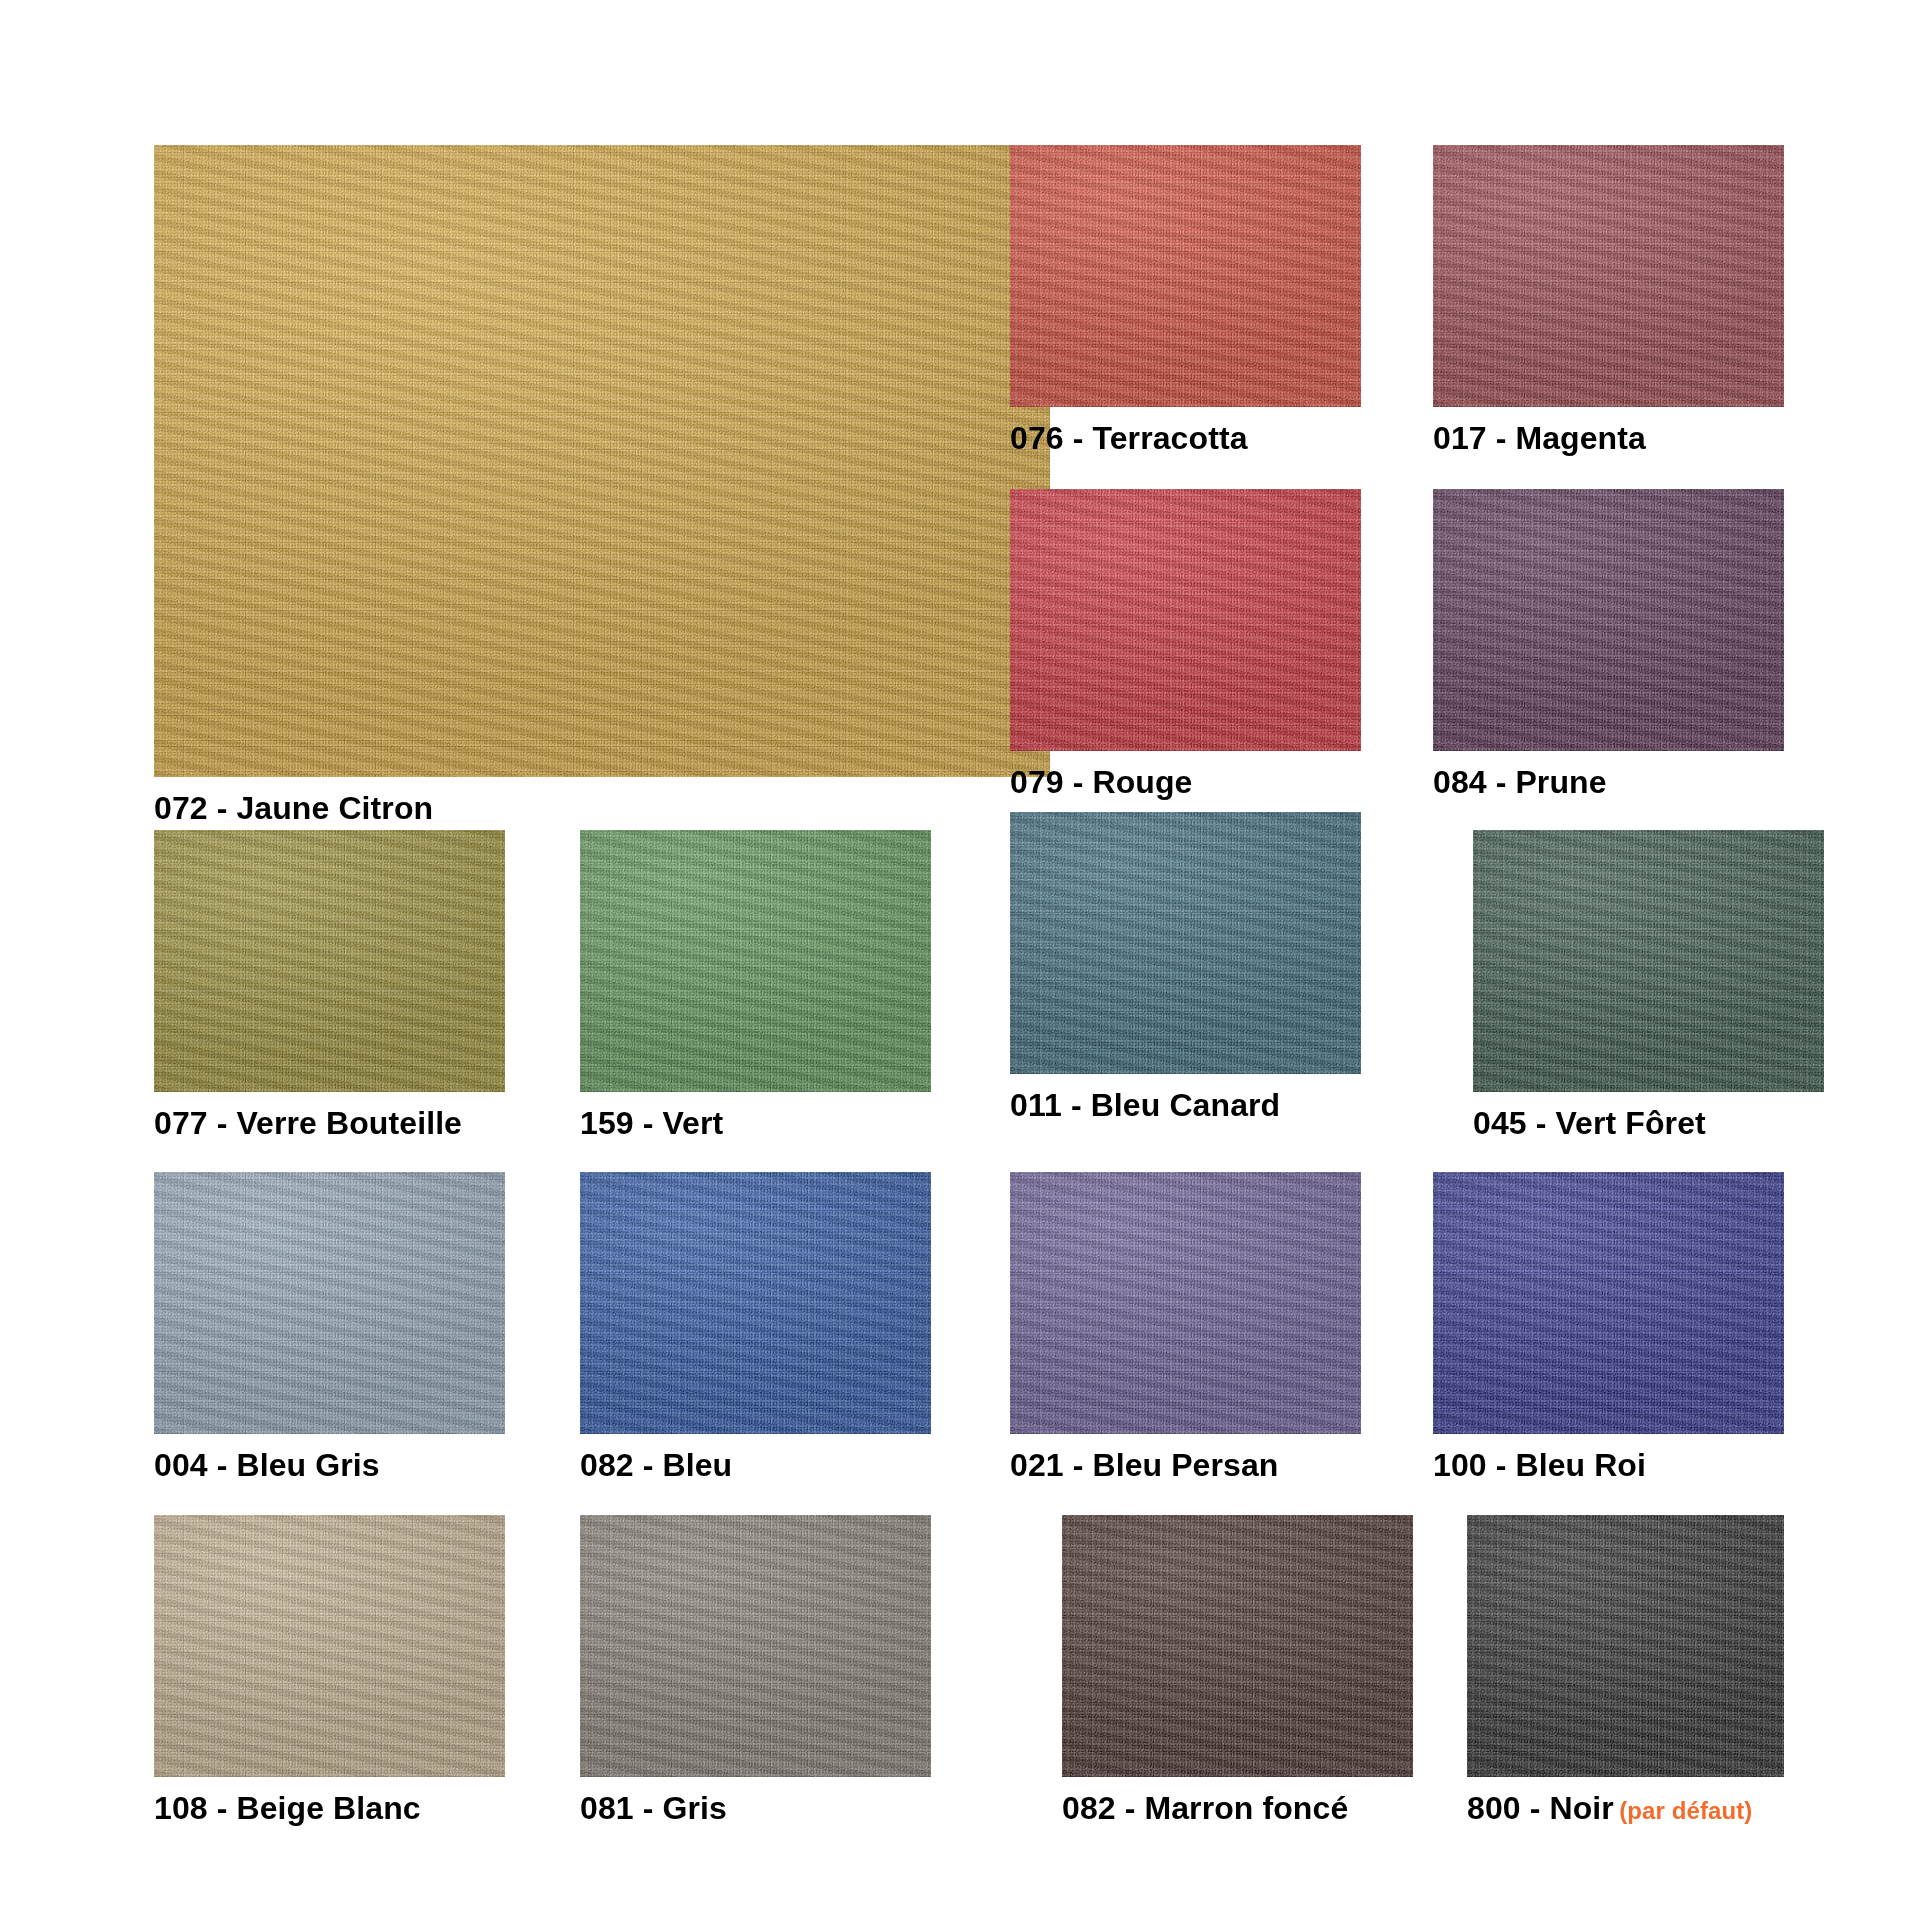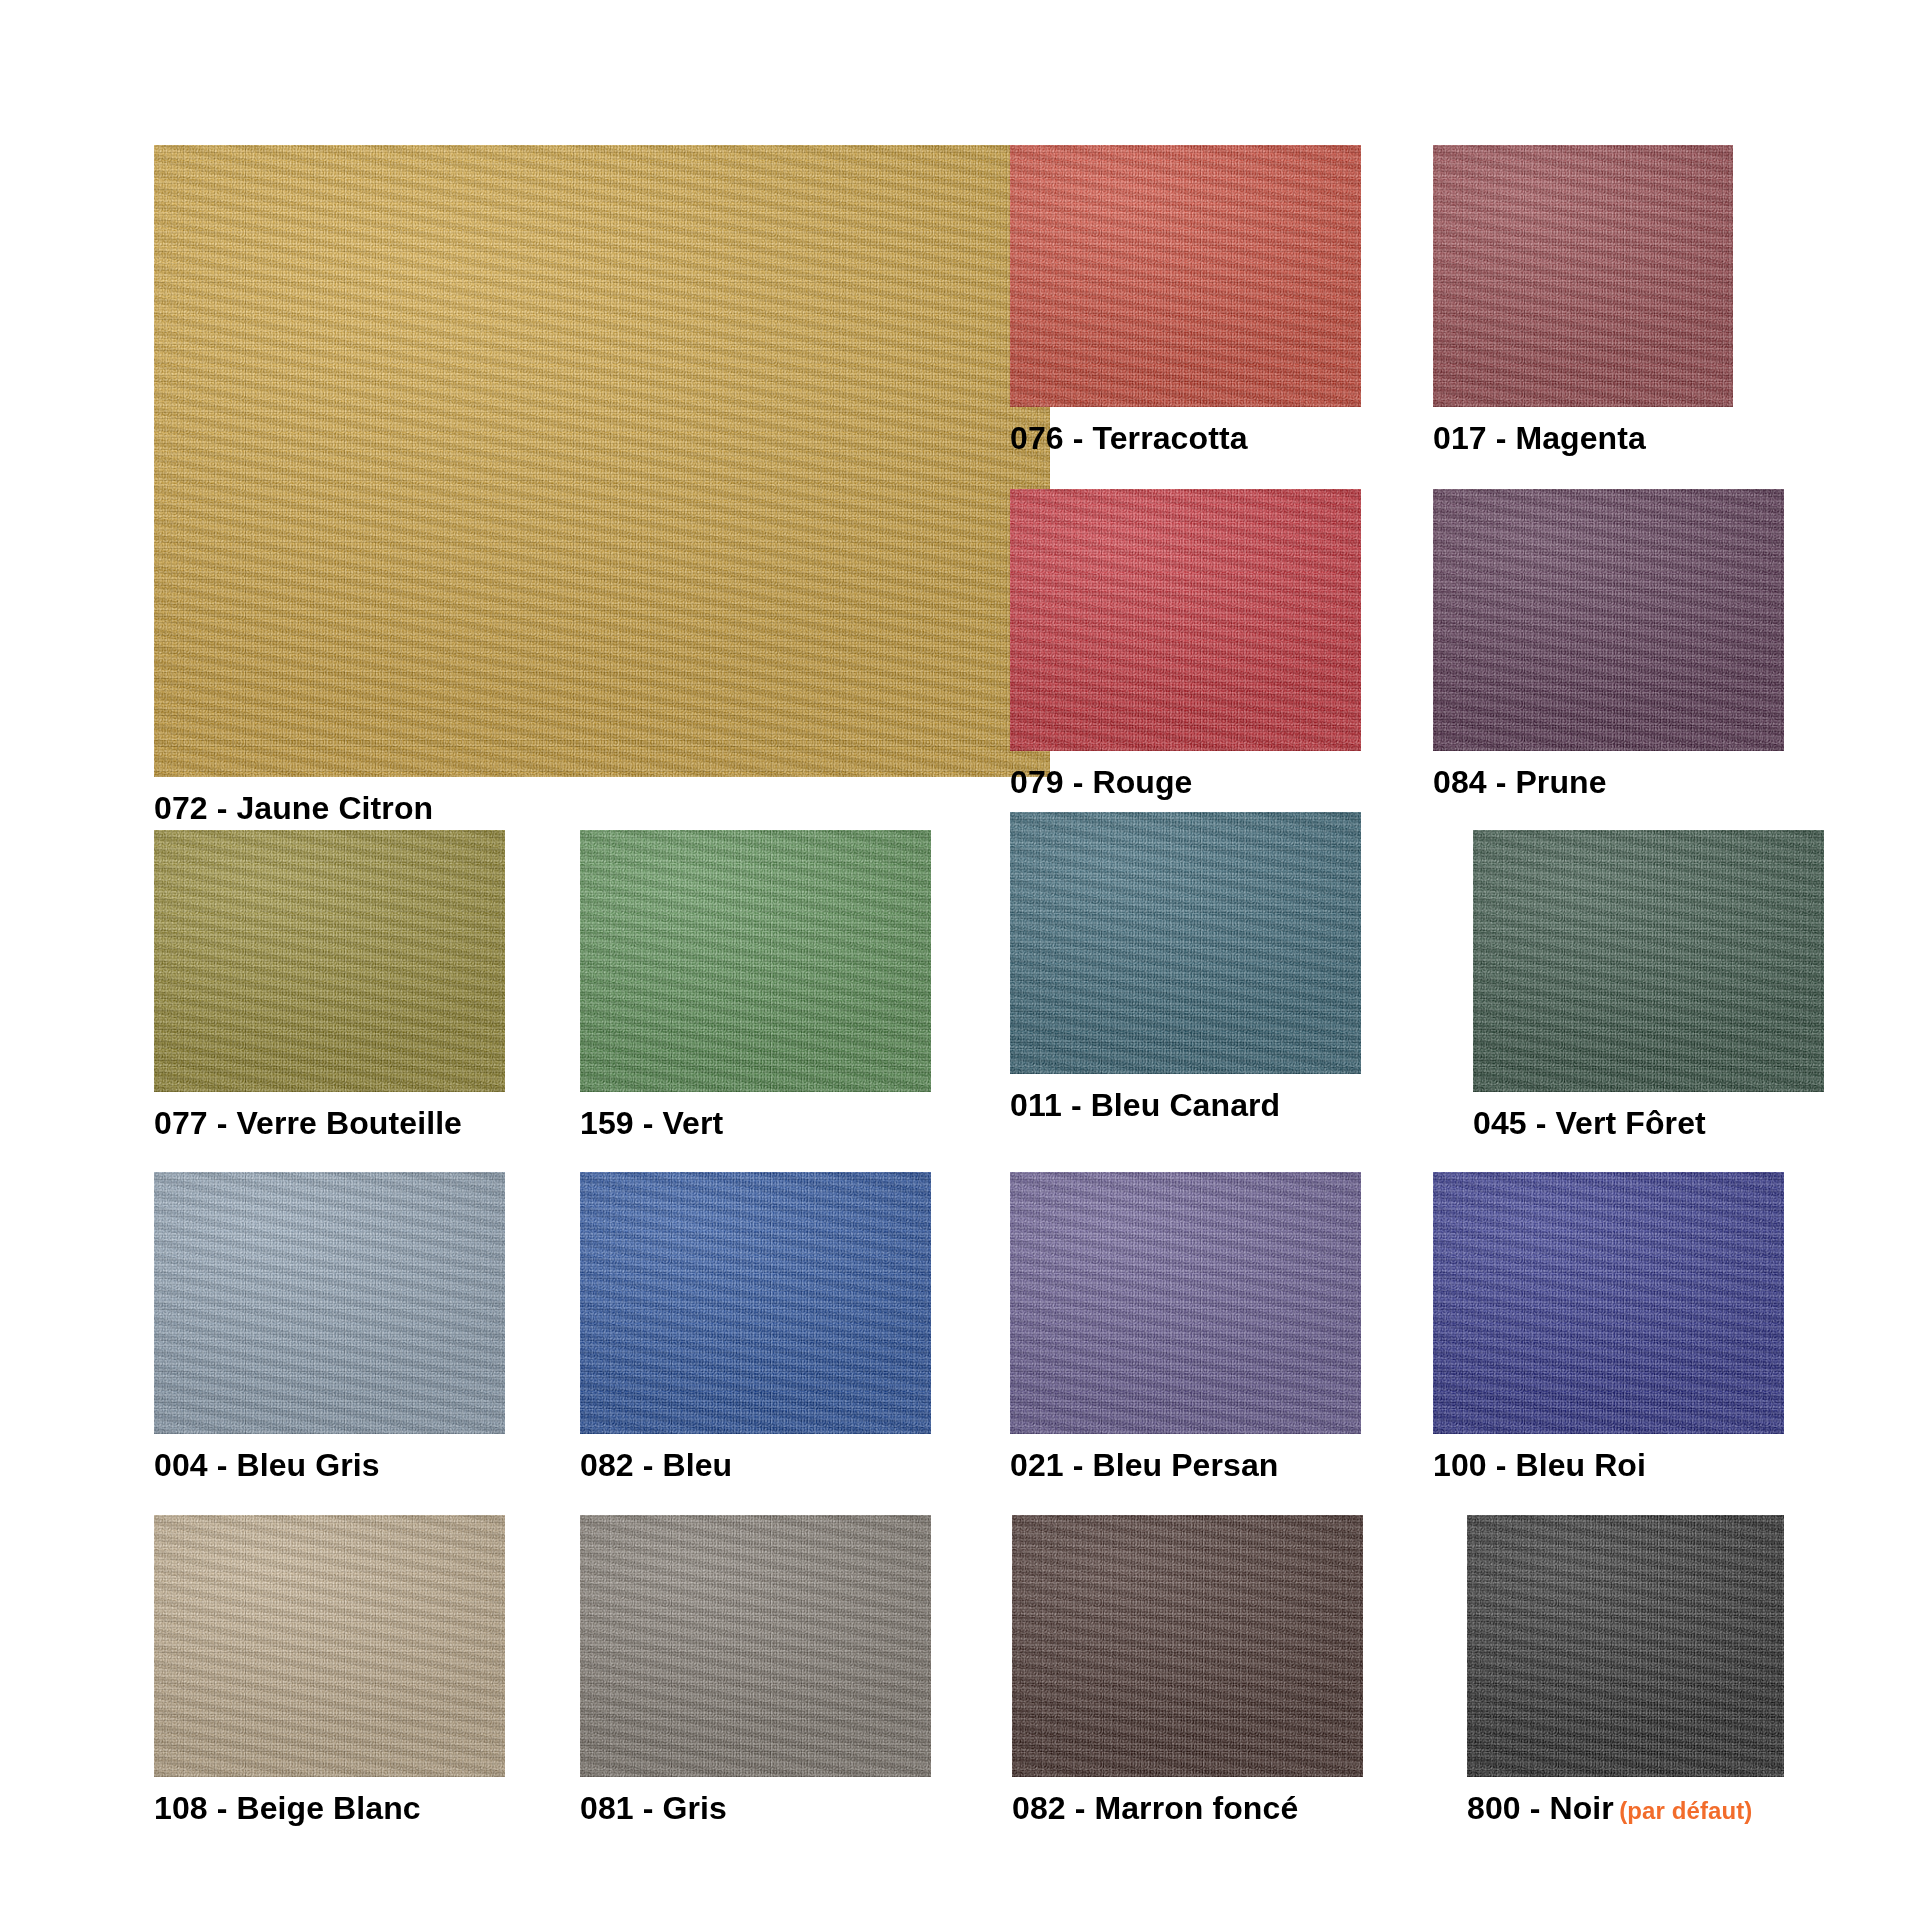--- a/index.html
+++ b/index.html
@@ -81,21 +81,21 @@
     </div>
   </div>
 
   <div class="cell" style="left:1010px; top:145px; width:351px;">
     <div class="swatch" style="--c:#E53520; height:262px;"></div>
     <div class="label">
       <span>076 - Terracotta</span>
     </div>
   </div>
 
-  <div class="cell" style="left:1433px; top:145px; width:300px;">
+  <div class="cell" style="left:1433px; top:145px; width:351px;">
     <div class="swatch" style="--c:#9C3038; height:262px;"></div>
     <div class="label">
       <span>017 - Magenta</span>
     </div>
   </div>
 
   <div class="cell" style="left:1010px; top:489px; width:351px;">
     <div class="swatch" style="--c:#DC1421; height:262px;"></div>
     <div class="label">
       <span>079 - Rouge</span>
@@ -172,21 +172,21 @@
     </div>
   </div>
 
   <div class="cell" style="left:580px; top:1515px; width:351px;">
     <div class="swatch" style="--c:#7E7468; height:262px;"></div>
     <div class="label">
       <span>081 - Gris</span>
     </div>
   </div>
 
-  <div class="cell" style="left:1012px; top:1515px; width:351px;">
+  <div class="cell" style="left:1062px; top:1515px; width:351px;">
     <div class="swatch" style="--c:#32140E; height:262px;"></div>
     <div class="label">
       <span>082 - Marron foncé</span>
     </div>
   </div>
 
   <div class="cell" style="left:1433px; top:1515px; width:351px;padding-left:34px;">
     <div class="swatch" style="--c:#0D0D0D; height:262px;"></div>
     <div class="label">
       <span>800 - Noir</span><span class="note">(par défaut)</span>

